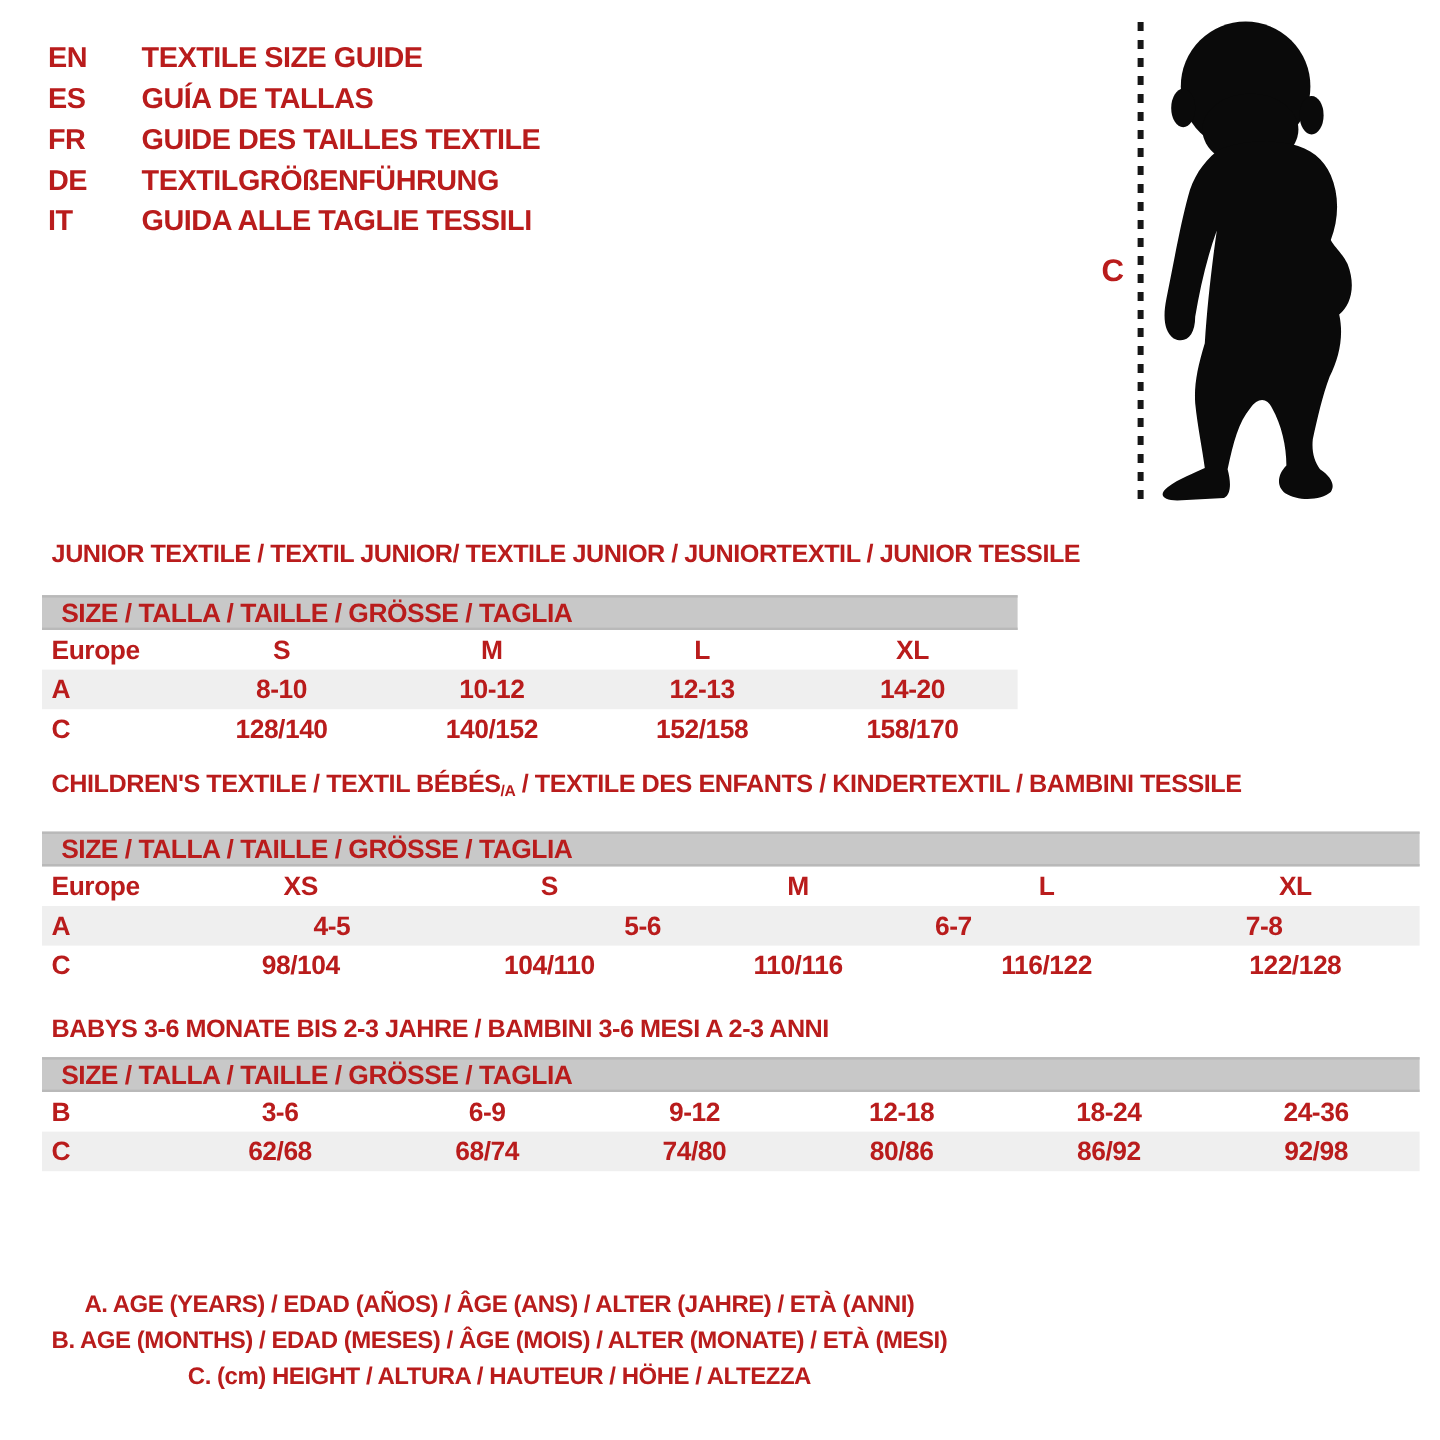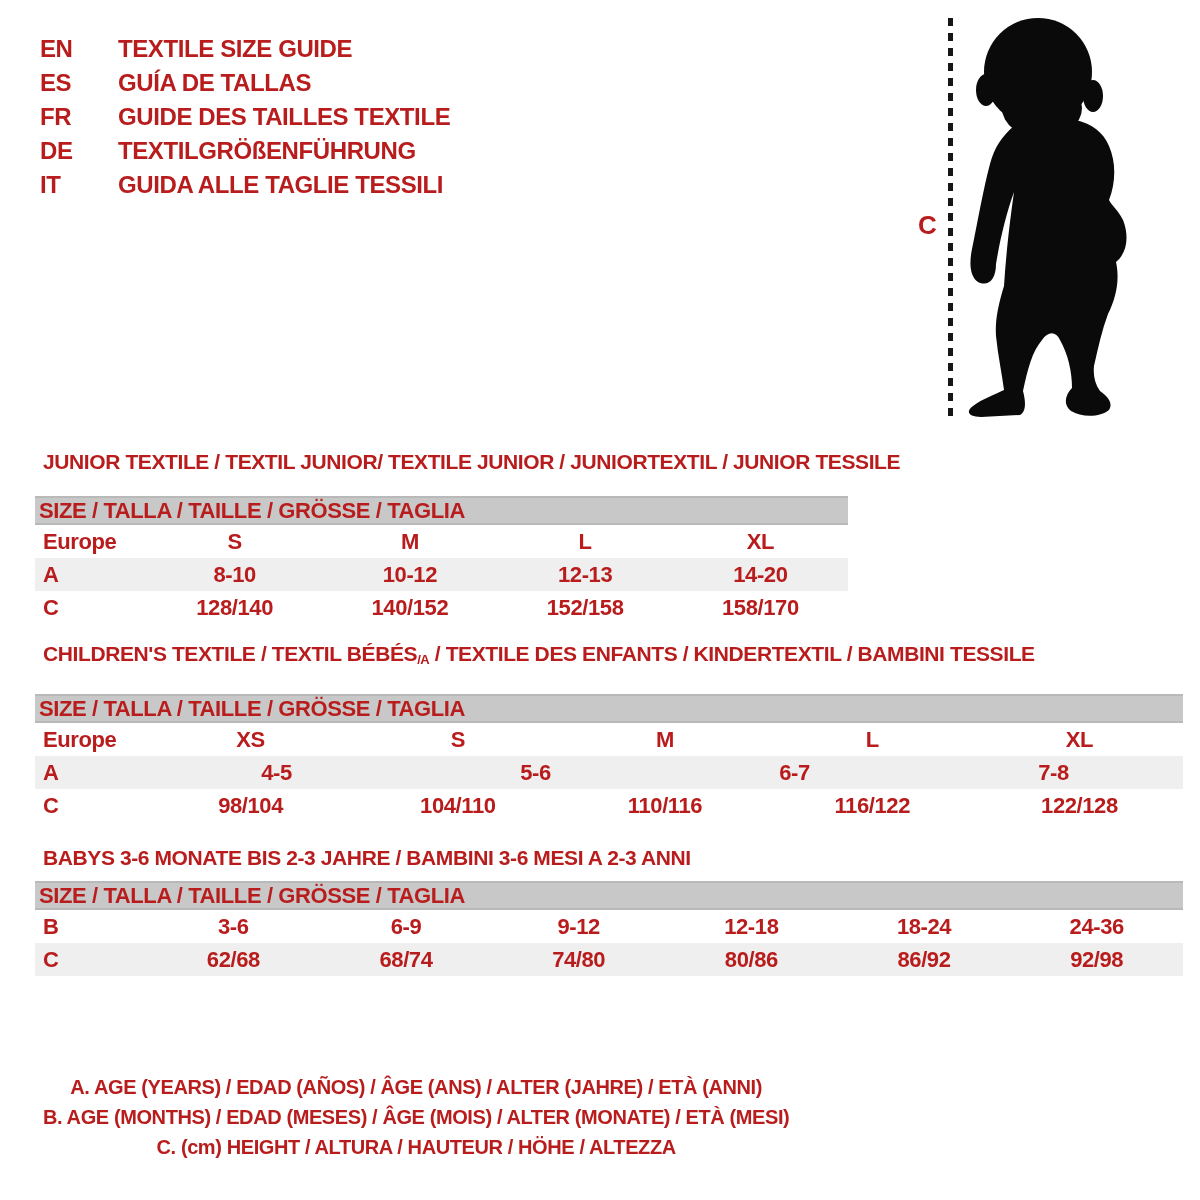--- a/index.html
+++ b/index.html
@@ -24,21 +24,21 @@
   .section{position:absolute;left:35px;}
   .section-junior{top:434px;width:813px;margin-top:16px;}
   .section-children{top:642px;width:1148px;}
   .section-babies{top:846px;width:1148px;}
   .section-title{font-size:21px;line-height:24px;padding-left:8px;white-space:nowrap;}
   .section-title .subscript{font-size:0.62em;vertical-align:-0.25em;}
   .size-table{margin-top:22px;}
   .section-babies .size-table{margin-top:11px;}
   .t-header{
     background:#c8c8c8;border-top:2px solid #b9b9b9;border-bottom:2px solid #b9b9b9;
-    box-sizing:border-box;height:29px;line-height:25px;padding-left:4px;
+    box-sizing:border-box;height:29px;line-height:25px;padding-left:16px;
     font-size:22px;white-space:nowrap;
   }
   .t-row{display:flex;height:33px;line-height:33px;font-size:22px;}
   .t-row.shaded{background:#efefef;}
   .t-label{flex:0 0 104px;padding-left:8px;text-align:left;}
   .t-cell{flex:1;text-align:center;}
   
   .legend{position:absolute;left:35px;top:1072px;text-align:center;}
   .legend-line{font-size:20px;line-height:30px;padding-left:8px;white-space:nowrap;}
 </style>

